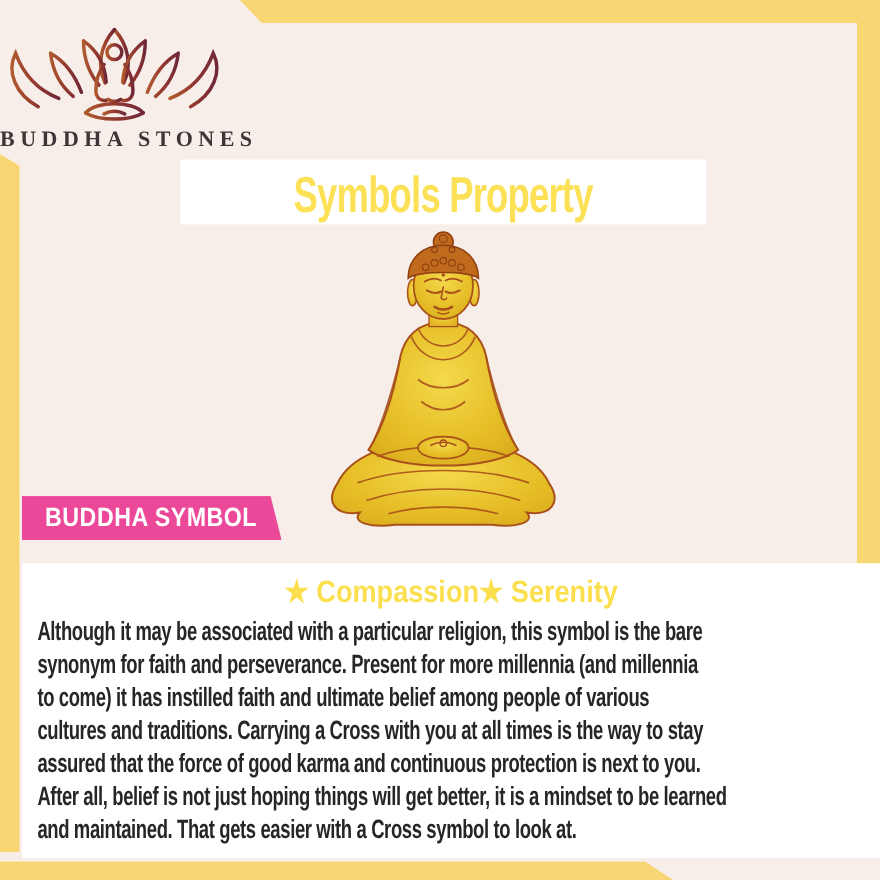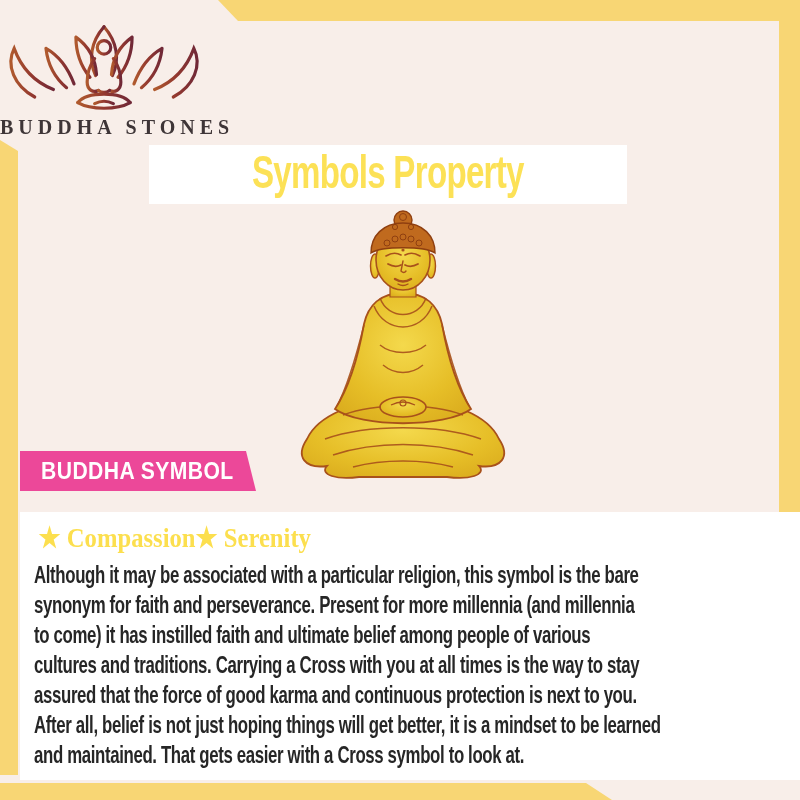--- a/index.html
+++ b/index.html
@@ -17,37 +17,37 @@
   .band-bottom{left:0;top:783px;width:612px;height:17px;
     clip-path:polygon(0 0,586px 0,612px 17px,0 17px);}
 
   
   .brand{position:absolute;left:0;top:0;width:100%;display:flex;flex-direction:column;align-items:flex-start;}
   .brand svg{margin-top:24px;}
   .brand-name{margin-top:4px;font-family:"Liberation Serif",serif;font-weight:700;
     font-size:20px;letter-spacing:5px;color:#3e3537;}
 
   
-  .title-box{position:absolute;left:149px;top:145px;width:478px;height:59px;background:#ffffff;
-    display:flex;align-items:flex-start;justify-content:center;}
+  .title-box{position:absolute;left:164px;top:145px;width:478px;height:59px;background:#ffffff;
+    display:flex;align-items:flex-end;justify-content:center;}
   .title-text{display:inline-block;font-size:46px;font-weight:700;color:#fce156;
     letter-spacing:-1px;transform:scaleX(.72);white-space:nowrap;}
 
   
   .buddha{position:absolute;left:283px;top:203px;width:240px;height:280px;}
 
   
   .badge{position:absolute;left:20px;top:451px;width:236px;height:40px;background:#ec4899;
     clip-path:polygon(0 0,226px 0,236px 40px,0 40px);}
   .badge-label{display:inline-block;margin-left:21px;line-height:40px;font-size:24px;font-weight:700;
     color:#ffffff;letter-spacing:.5px;transform:scaleX(.88);transform-origin:0 50%;white-space:nowrap;}
 
   
   .content{position:absolute;left:20px;top:512px;width:780px;height:268px;background:#ffffff;}
-  .traits{position:absolute;left:0;top:9px;width:100%;font-family:Liberation Serif, serif;}
+  .traits{position:absolute;left:0;top:9px;width:100%;text-align:center;}
   .traits-inner{display:inline-block;font-size:28px;font-weight:700;color:#fcdf4e;
     transform:scaleX(.88);white-space:nowrap;}
   .para{position:absolute;left:14px;top:48px;width:1056px;margin:0;
     font-size:24px;font-weight:700;line-height:30px;letter-spacing:-.5px;color:#262626;
     transform:scaleX(.70);transform-origin:0 0;white-space:pre-line;}
 </style>
 </head>
 <body>
 
 <div class="canvas">

